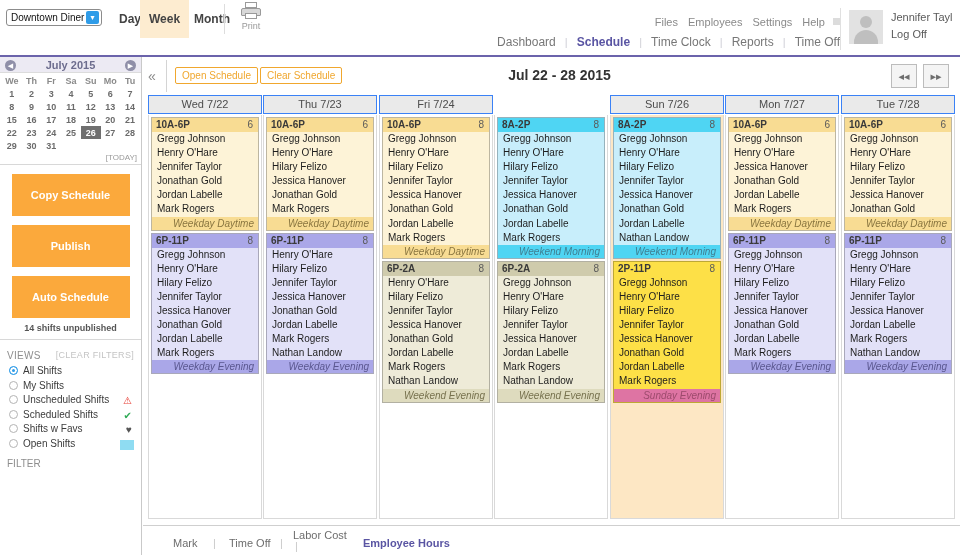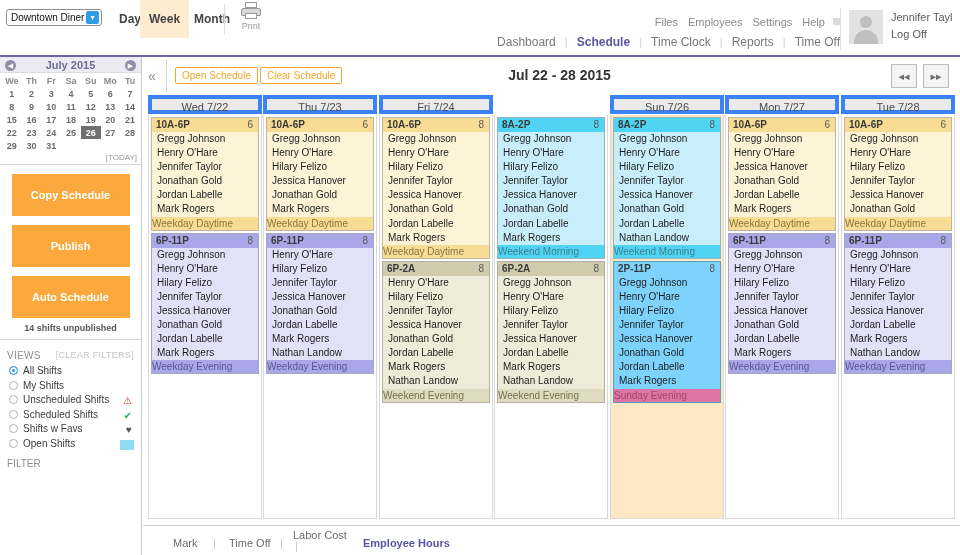--- a/index.html
+++ b/index.html
@@ -98,31 +98,31 @@
   .tb-vline { position:absolute; left:23px; top:3px; width:1px; height:32px; background:#d4d4d4; }
   .obtn { position:absolute; top:10px; height:17px; line-height:15px; border:1px solid #f0a72e; color:#f0a72e;
           background:#fff; font-size:10px; padding:0 6px; border-radius:2px; cursor:pointer; }
   #btn-open { left:32px; } #btn-clear { left:117px; }
   .range { position:absolute; left:16px; right:0; top:10px; text-align:center; font-size:14px; font-weight:bold; color:#333; }
   .navbtn { position:absolute; top:7px; width:26px; height:24px; border:1px solid #bcbcbc; background:#f4f4f4;
             cursor:pointer; text-align:center; line-height:22px; font-size:11px; color:#6d6d6d; }
   #nav-prev { right:43px; } #nav-next { right:11px; }
 
   .daycols { position:absolute; left:5px; top:38px; width:808px; height:425px; }
-  .dayhdr { position:absolute; top:0; height:19px; background:#eaeaea; border:4px solid #3b82f6;
+  .dayhdr { position:absolute; top:0; height:19px; background:#eaeaea; border:1px solid #3b82f6;
             text-align:center; font-size:11px; color:#4d4d4d; line-height:17px; }
   .daycol { position:absolute; top:20px; height:404px; border-left:1px solid #d9d9d9; border-right:1px solid #d9d9d9;
             border-bottom:1px solid #d9d9d9; background:#fff; overflow:hidden; }
   .daycol.hl { background:#fde7c4; }
 
   .shift { margin:2px 2px 0 2px; border:1px solid rgba(0,0,0,.25); }
   .sh-head { position:relative; height:14px; font-size:10px; font-weight:bold; padding-left:4px; line-height:14px; }
   .sh-head .cnt { position:absolute; right:5px; top:0; font-weight:normal; font-size:10px; }
   .sh-name { font-size:10px; color:#1d1d1d; padding:0 0 0 5px; height:14.1px; line-height:14px; white-space:nowrap; overflow:hidden; }
-  .sh-foot { height:13px; font-size:10px; padding-right:4px; line-height:13px; }
+  .sh-foot { height:13px; font-size:10px; text-align:right; padding-right:4px; line-height:13px;font-style:italic; }
 
   
   .bottombar { position:absolute; left:143px; top:525px; width:817px; height:30px; background:#fff; border-top:1px solid #cfcfcf; }
   .btab { position:absolute; top:11px; font-size:11px; color:#6d6d6d; cursor:pointer; }
   .btab.active { color:#5a55a3; font-weight:bold; }
   .bsep { position:absolute; top:11px; font-size:11px; color:#c8c8c8; }
   #bt-notes { left:30px; } #bs-1 { left:70px; }
   #bt-timeoff { left:86px; } #bs-2 { left:137px; }
   #bt-labor { left:150px; top:3px; } #bs-3 { left:152px; top:14px; }
   #bt-emph { left:220px; }
@@ -397,21 +397,21 @@
             <div class="sh-name">Gregg Johnson</div>
             <div class="sh-name">Henry O'Hare</div>
             <div class="sh-name">Hilary Felizo</div>
             <div class="sh-name">Jennifer Taylor</div>
             <div class="sh-name">Jessica Hanover</div>
             <div class="sh-name">Jonathan Gold</div>
             <div class="sh-name">Jordan Labelle</div>
             <div class="sh-name">Nathan Landow</div>
             <div class="sh-foot" style="background: rgb(79, 213, 243); color: rgb(63, 127, 146);">Weekend Morning</div>
           </div>
-          <div class="shift" style="background: #7dd3fc;">
+          <div class="shift" style="background: #fde047;">
             <div class="sh-head"><span style="color: rgb(58, 58, 58);">2P-11P</span><span class="cnt" style="color: rgb(90, 90, 90);">8</span></div>
             <div class="sh-name">Gregg Johnson</div>
             <div class="sh-name">Henry O'Hare</div>
             <div class="sh-name">Hilary Felizo</div>
             <div class="sh-name">Jennifer Taylor</div>
             <div class="sh-name">Jessica Hanover</div>
             <div class="sh-name">Jonathan Gold</div>
             <div class="sh-name">Jordan Labelle</div>
             <div class="sh-name">Mark Rogers</div>
             <div class="sh-foot" style="background: rgb(222, 116, 163); color: rgb(156, 74, 108);">Sunday Evening</div>

